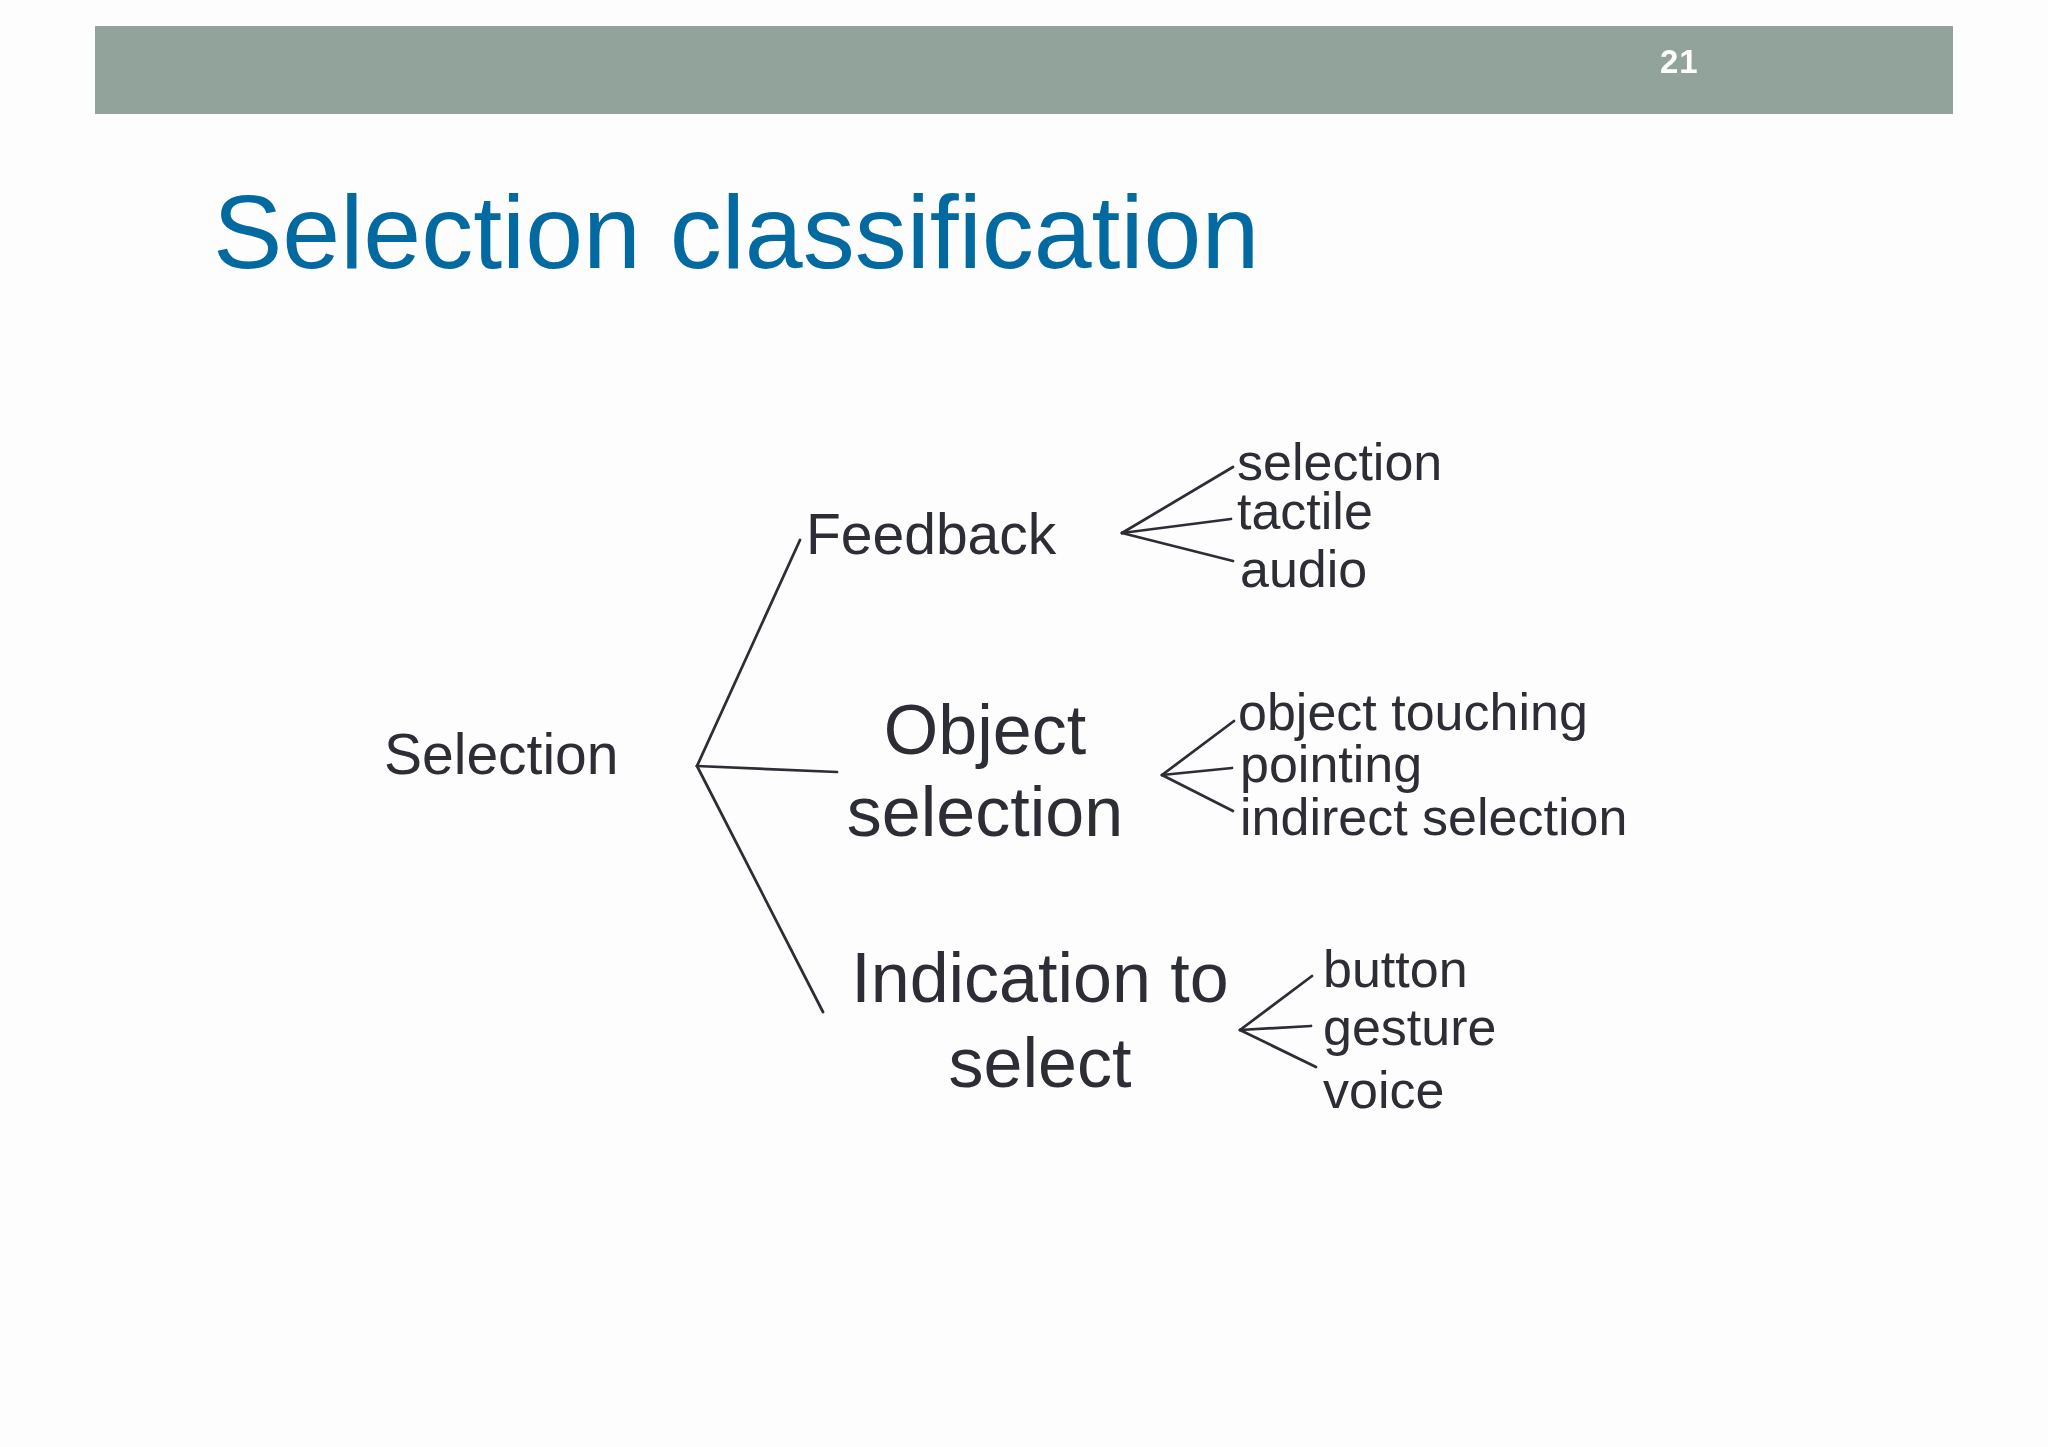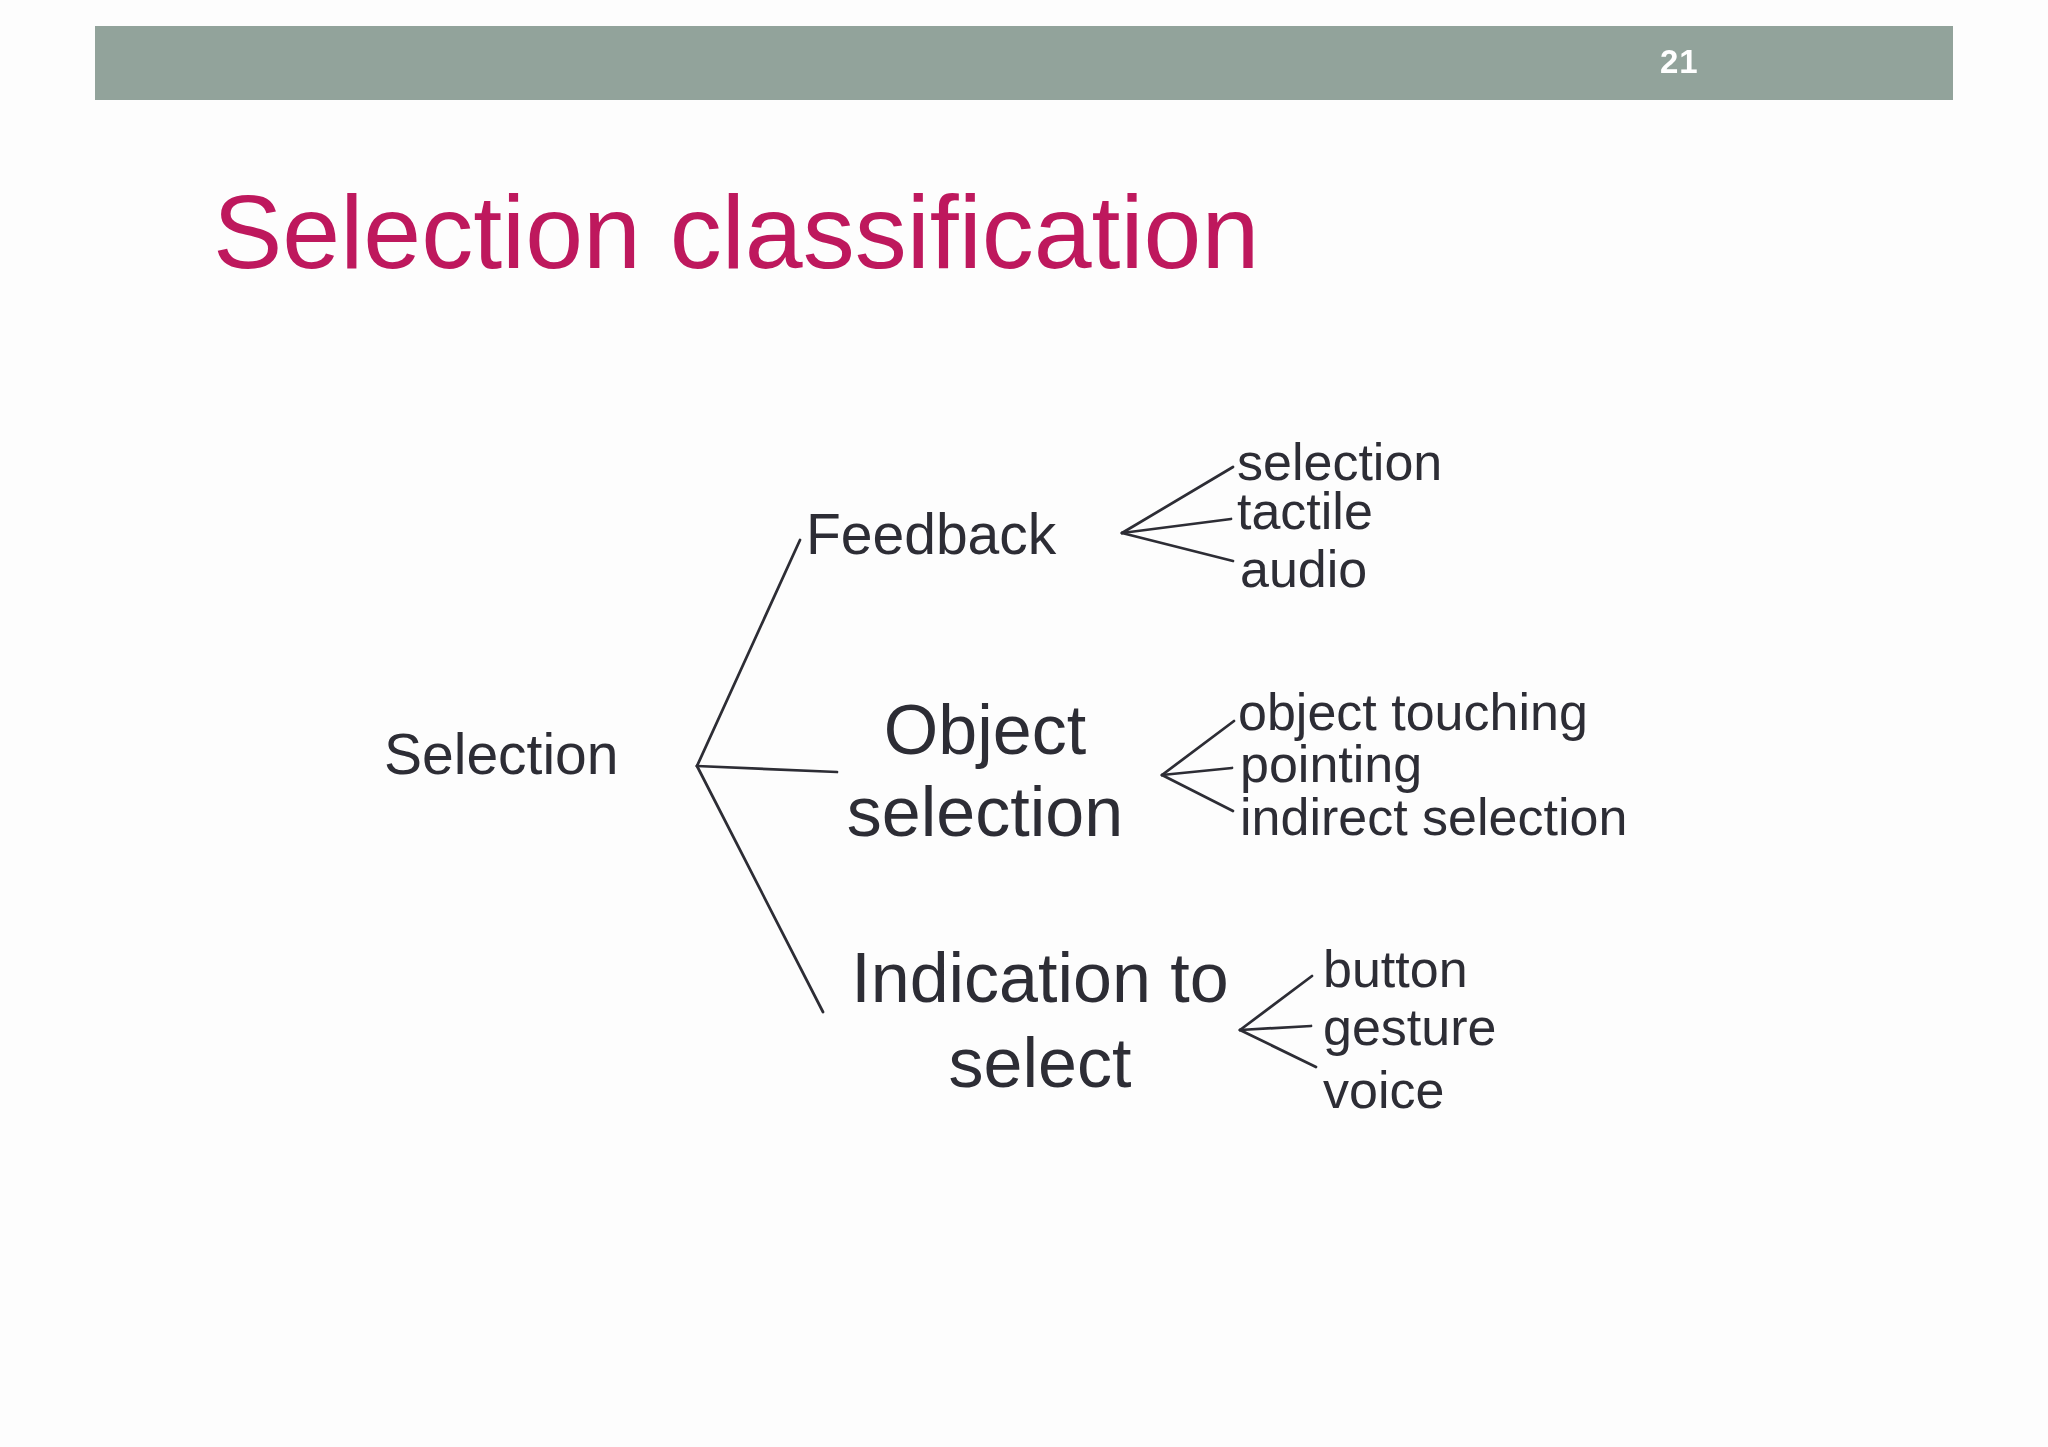--- a/index.html
+++ b/index.html
@@ -14,42 +14,42 @@
     background: #fdfdfd;
     overflow: hidden;
     font-family: "Liberation Sans", "DejaVu Sans", sans-serif;
     color: #2d2d35;
   }
   .topbar {
     position: absolute;
     left: 95px;
     top: 26px;
     width: 1858px;
-    height: 74px;
+    height: 88px;
     background: #92a39b;
   }
   .pagenum {
     position: absolute;
     left: 1565px; 
     top: 17px;
     font-size: 33px;
     font-weight: bold;
     color: #ffffff;
     letter-spacing: 1px;
   }
   .title {
     position: absolute;
     left: 213px;
     top: 170px;
     margin: 0;
     font-size: 104px;
     font-weight: normal;
     line-height: 1.2;
     white-space: nowrap;
-    color: #be185d;
+    color: #0369a1;
   }
   .tree-lines {
     position: absolute;
     left: 0;
     top: 0;
     width: 2048px;
     height: 1447px;
   }
   .tree-lines line {
     stroke: #2d2d35;

